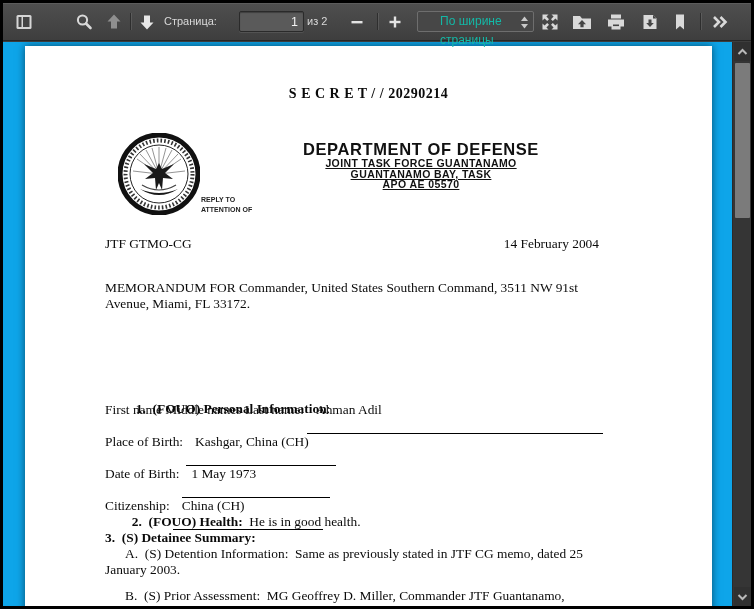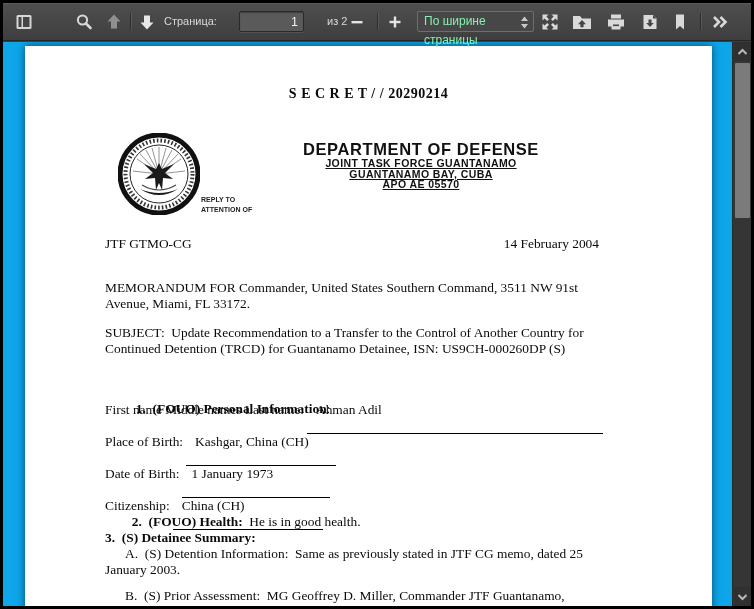--- a/index.html
+++ b/index.html
@@ -25,21 +25,21 @@
   #page-input {
     position:absolute; left:236px; top:8px; width:65px; height:21px;
     background:#5a5a5a; border:1px solid #2a2a2a; border-radius:2px;
     color:#f2f2f2; font-size:12.5px; text-align:right; padding-right:5px;
     font-family:"Liberation Sans", sans-serif;
     box-shadow:0 1px 0 rgba(255,255,255,.09), inset 0 1px 1px rgba(0,0,0,.3);
   }
   #zoom-select {
     position:absolute; left:414px; top:8px; width:117px; height:21px;
     background:#474747; border:1px solid #6e6e6e; border-radius:2px;
-    color:#86efac; font-size:12px; line-height:19px; padding-left:6px; cursor:pointer;
+    color:#14b8a6; font-size:12px; line-height:19px; padding-left:22px; cursor:pointer;
   }
   #zoom-select .spinner { position:absolute; right:4px; top:4px; }
   
   #viewer { position:absolute; left:0; top:39px; width:748px; height:564px;
             background:#0ea5e9; overflow:hidden; }
   #pdf-page {
     position:absolute; left:22px; top:4px; width:687px; height:1000px;
     background:#fff; box-shadow:0 0 8px rgba(0,0,0,.55);
     color:#0a0a0a; font-family:"Liberation Serif", serif; font-size:13.4px;
   }
@@ -114,21 +114,21 @@
     <div class="tbtn" style="left:131px">
       <svg width="20" height="20" viewBox="0 0 20 20">
         <path d="M10 17.5 L3.5 10.5 H7 V3.5 H13 V10.5 H16.5 Z" fill="#e8e8e8"></path>
       </svg>
     </div>
 
     <span class="tlabel" style="left:161px">Страница:</span>
 
     <input id="page-input" value="1" style="">
 
-    <span class="tlabel" style="left:324px">из 2</span>
+    <span class="tlabel" style="left:304px">из 2</span>
 
     <div class="tbtn" style="left:341px">
       <svg width="18" height="18" viewBox="0 0 18 18">
         <rect x="3.5" y="8" width="11" height="2.4" fill="#e3e3e3"></rect>
       </svg>
     </div>
 
     <div class="tsep" style="left:374px"></div>
 
     <div class="tbtn" style="left:379px">
@@ -219,51 +219,49 @@
           </g>
           <path d="M41 30 l-3 6 -12 -5 9 9 -8 6 10 -1 1 12 3 -7 3 7 1 -12 10 1 -8 -6 9 -9 -12 5 Z" fill="#1a1a1a"></path>
           <path d="M22 56 q19 12 38 0 q-19 8 -38 0 Z" fill="#1a1a1a"></path>
           <path d="M24 52 q17 10 34 0" fill="none" stroke="#444" stroke-width="1.2"></path>
         </svg>
       </div>
 
       <div id="letterhead">
         <div class="lh1">DEPARTMENT OF DEFENSE</div>
         <div class="lh2">JOINT TASK FORCE GUANTANAMO</div>
-        <div class="lh2">GUANTANAMO BAY, CUBA</div>
+        <div class="lh2">GUANTANAMO BAY, TASK</div>
         <div class="lh2">APO AE 05570</div>
       </div>
 
       <div id="reply-to" class="prewrap">REPLY TO
 ATTENTION OF</div>
 
       <div id="office-date">
         <span>JTF GTMO-CG</span>
         <span>14 February 2004</span>
       </div>
 
       <div id="memo-for" class="prewrap">MEMORANDUM FOR Commander, United States Southern Command, 3511 NW 91st
 Avenue, Miami, FL 33172.</div>
 
-      <div id="subject" class="prewrap">SUBJECT:  Update Recommendation to a Transfer to the Control of Another Country for
-Continued Detention (TRCD) for Guantanamo Detainee, ISN: US9CH-000260DP (S)</div>
 
       <div id="sec1-head" class="prewrap">
         <span class="bold">1.  (FOUO) Personal Information</span><span>:</span>
       </div>
 
       <div id="fields">
         <div class="fieldrow fr0">
           <span>First name Middle names Last name:</span><span class="val">Ahman Adil</span>
         </div>
         <div class="fieldrow fr2">
           <span>Place of Birth:</span><span class="val">Kashgar, China (CH)</span>
         </div>
         <div class="fieldrow fr3">
-          <span>Date of Birth:</span><span class="val">1 January 1973</span>
+          <span>Date of Birth:</span><span class="val">1 May 1973</span>
         </div>
         <div class="fieldrow fr4">
           <span>Citizenship:</span><span class="val">China (CH)</span>
         </div>
       </div>
 
       <div id="sec2" class="prewrap">
         <span class="bold">2.  (FOUO) Health:</span><span>  He is in good health.</span>
       </div>
 

